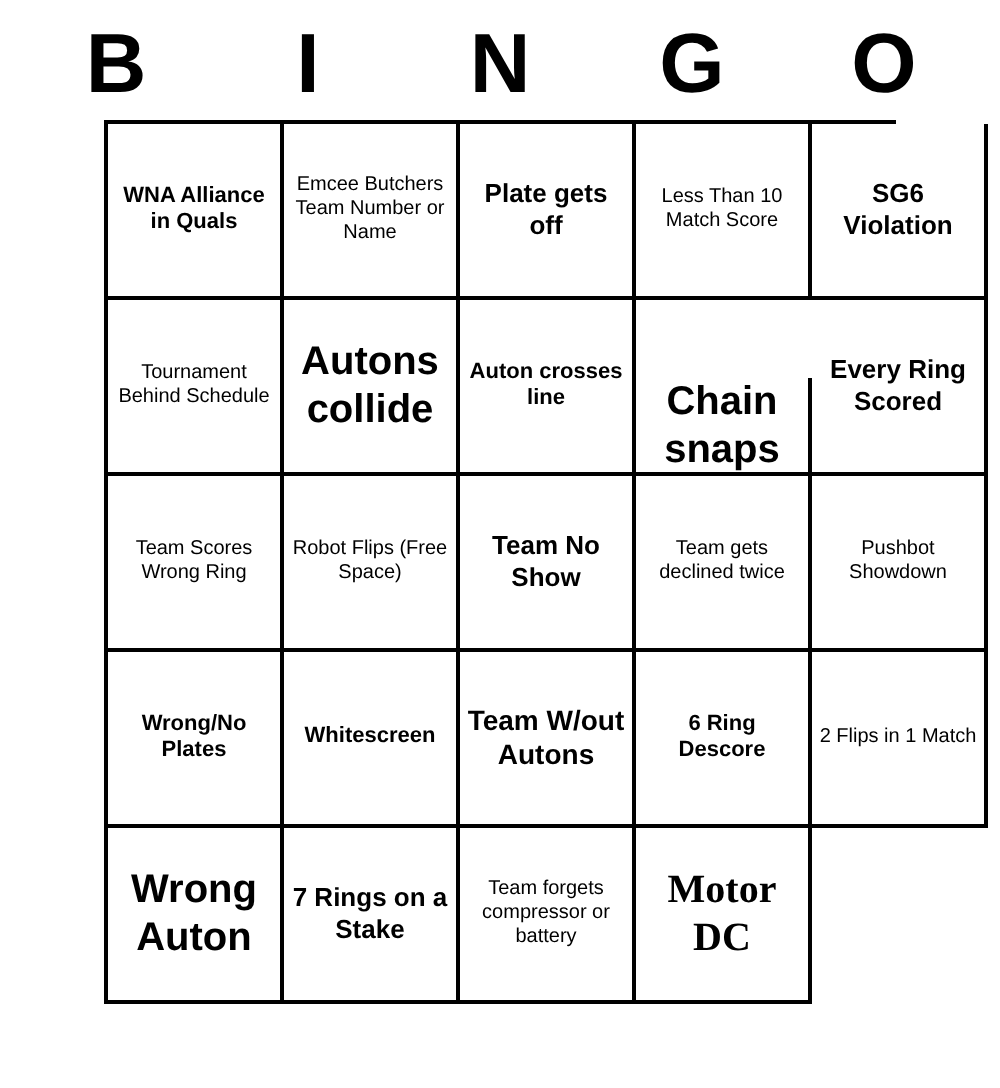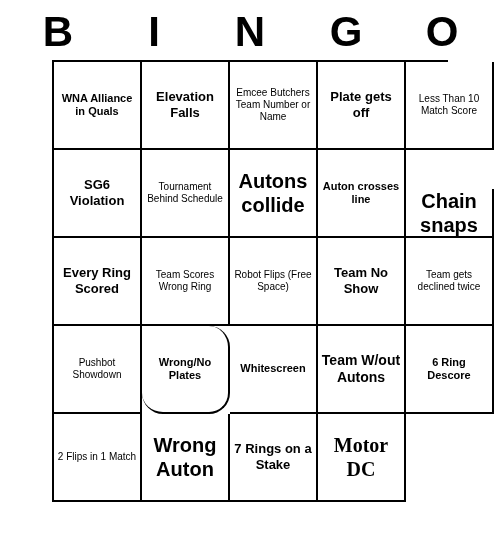--- a/index.html
+++ b/index.html
@@ -57,36 +57,36 @@
 <div class="bingo-title">
 <div class="bingo-letter">B</div>
     <div class="bingo-letter">I</div>
     <div class="bingo-letter">N</div>
     <div class="bingo-letter">G</div>
     <div class="bingo-letter">O</div>
   </div>
 
 <div class="bingo-grid">
 <div class="bingo-cell" style="font-size: 11px; font-weight: bold;">WNA Alliance in Quals</div>
-    <div class="bingo-cell" style="font-size: 13px; font-weight: bold;">Elevation Falls</div>
     <div class="bingo-cell" style="font-size: 10px;">Emcee Butchers Team Number or Name</div>
     <div class="bingo-cell" style="font-size: 13px; font-weight: bold;">Plate gets off</div>
     <div class="bingo-cell" style="font-size: 10px;">Less Than 10 Match Score</div>
     <div class="bingo-cell" style="font-size: 13px; font-weight: bold;">SG6 Violation</div>
     <div class="bingo-cell" style="font-size: 10px;">Tournament Behind Schedule</div>
     <div class="bingo-cell large-text" style="font-size: 20px; font-weight: bold;">Autons collide</div>
     <div class="bingo-cell" style="font-size: 11px; font-weight: bold;">Auton crosses line</div>
     <div class="bingo-cell large-text" style="font-size: 20px; font-weight: bold; margin-top: 39px;">Chain snaps</div>
     <div class="bingo-cell" style="font-size: 13px; font-weight: bold;">Every Ring Scored</div>
     <div class="bingo-cell" style="font-size: 10px;">Team Scores Wrong Ring</div>
     <div class="bingo-cell" style="font-size: 10px;">Robot Flips (Free Space)</div>
     <div class="bingo-cell" style="font-size: 13px; font-weight: bold;">Team No Show</div>
     <div class="bingo-cell" style="font-size: 10px;">Team gets declined twice</div>
     <div class="bingo-cell" style="font-size: 10px;">Pushbot Showdown</div>
-    <div class="bingo-cell" style="font-size: 11px; font-weight: bold; border-radius: 21px;">Wrong/No Plates</div>
+    <div class="bingo-cell" style="font-size: 11px; font-weight: bold;">Wrong/No Plates</div>
     <div class="bingo-cell" style="font-size: 11px; font-weight: bold;">Whitescreen</div>
     <div class="bingo-cell" style="font-size: 14px; font-weight: bold;">Team W/out Autons</div>
     <div class="bingo-cell" style="font-size: 11px; font-weight: bold;">6 Ring Descore</div>
     <div class="bingo-cell" style="font-size: 10px;">2 Flips in 1 Match</div>
     <div class="bingo-cell large-text" style="font-size: 20px; font-weight: bold;">Wrong Auton</div>
     <div class="bingo-cell" style="font-size: 13px; font-weight: bold;">7 Rings on a Stake</div>
+    <div class="bingo-cell" style="font-size: 10px;">Team forgets compressor or battery</div>
     <div class="bingo-cell large-text" style="font-size: 20px; font-weight: bold; font-family: Liberation Serif, serif;">Motor DC</div>
   </div>
 
 </body></html>

